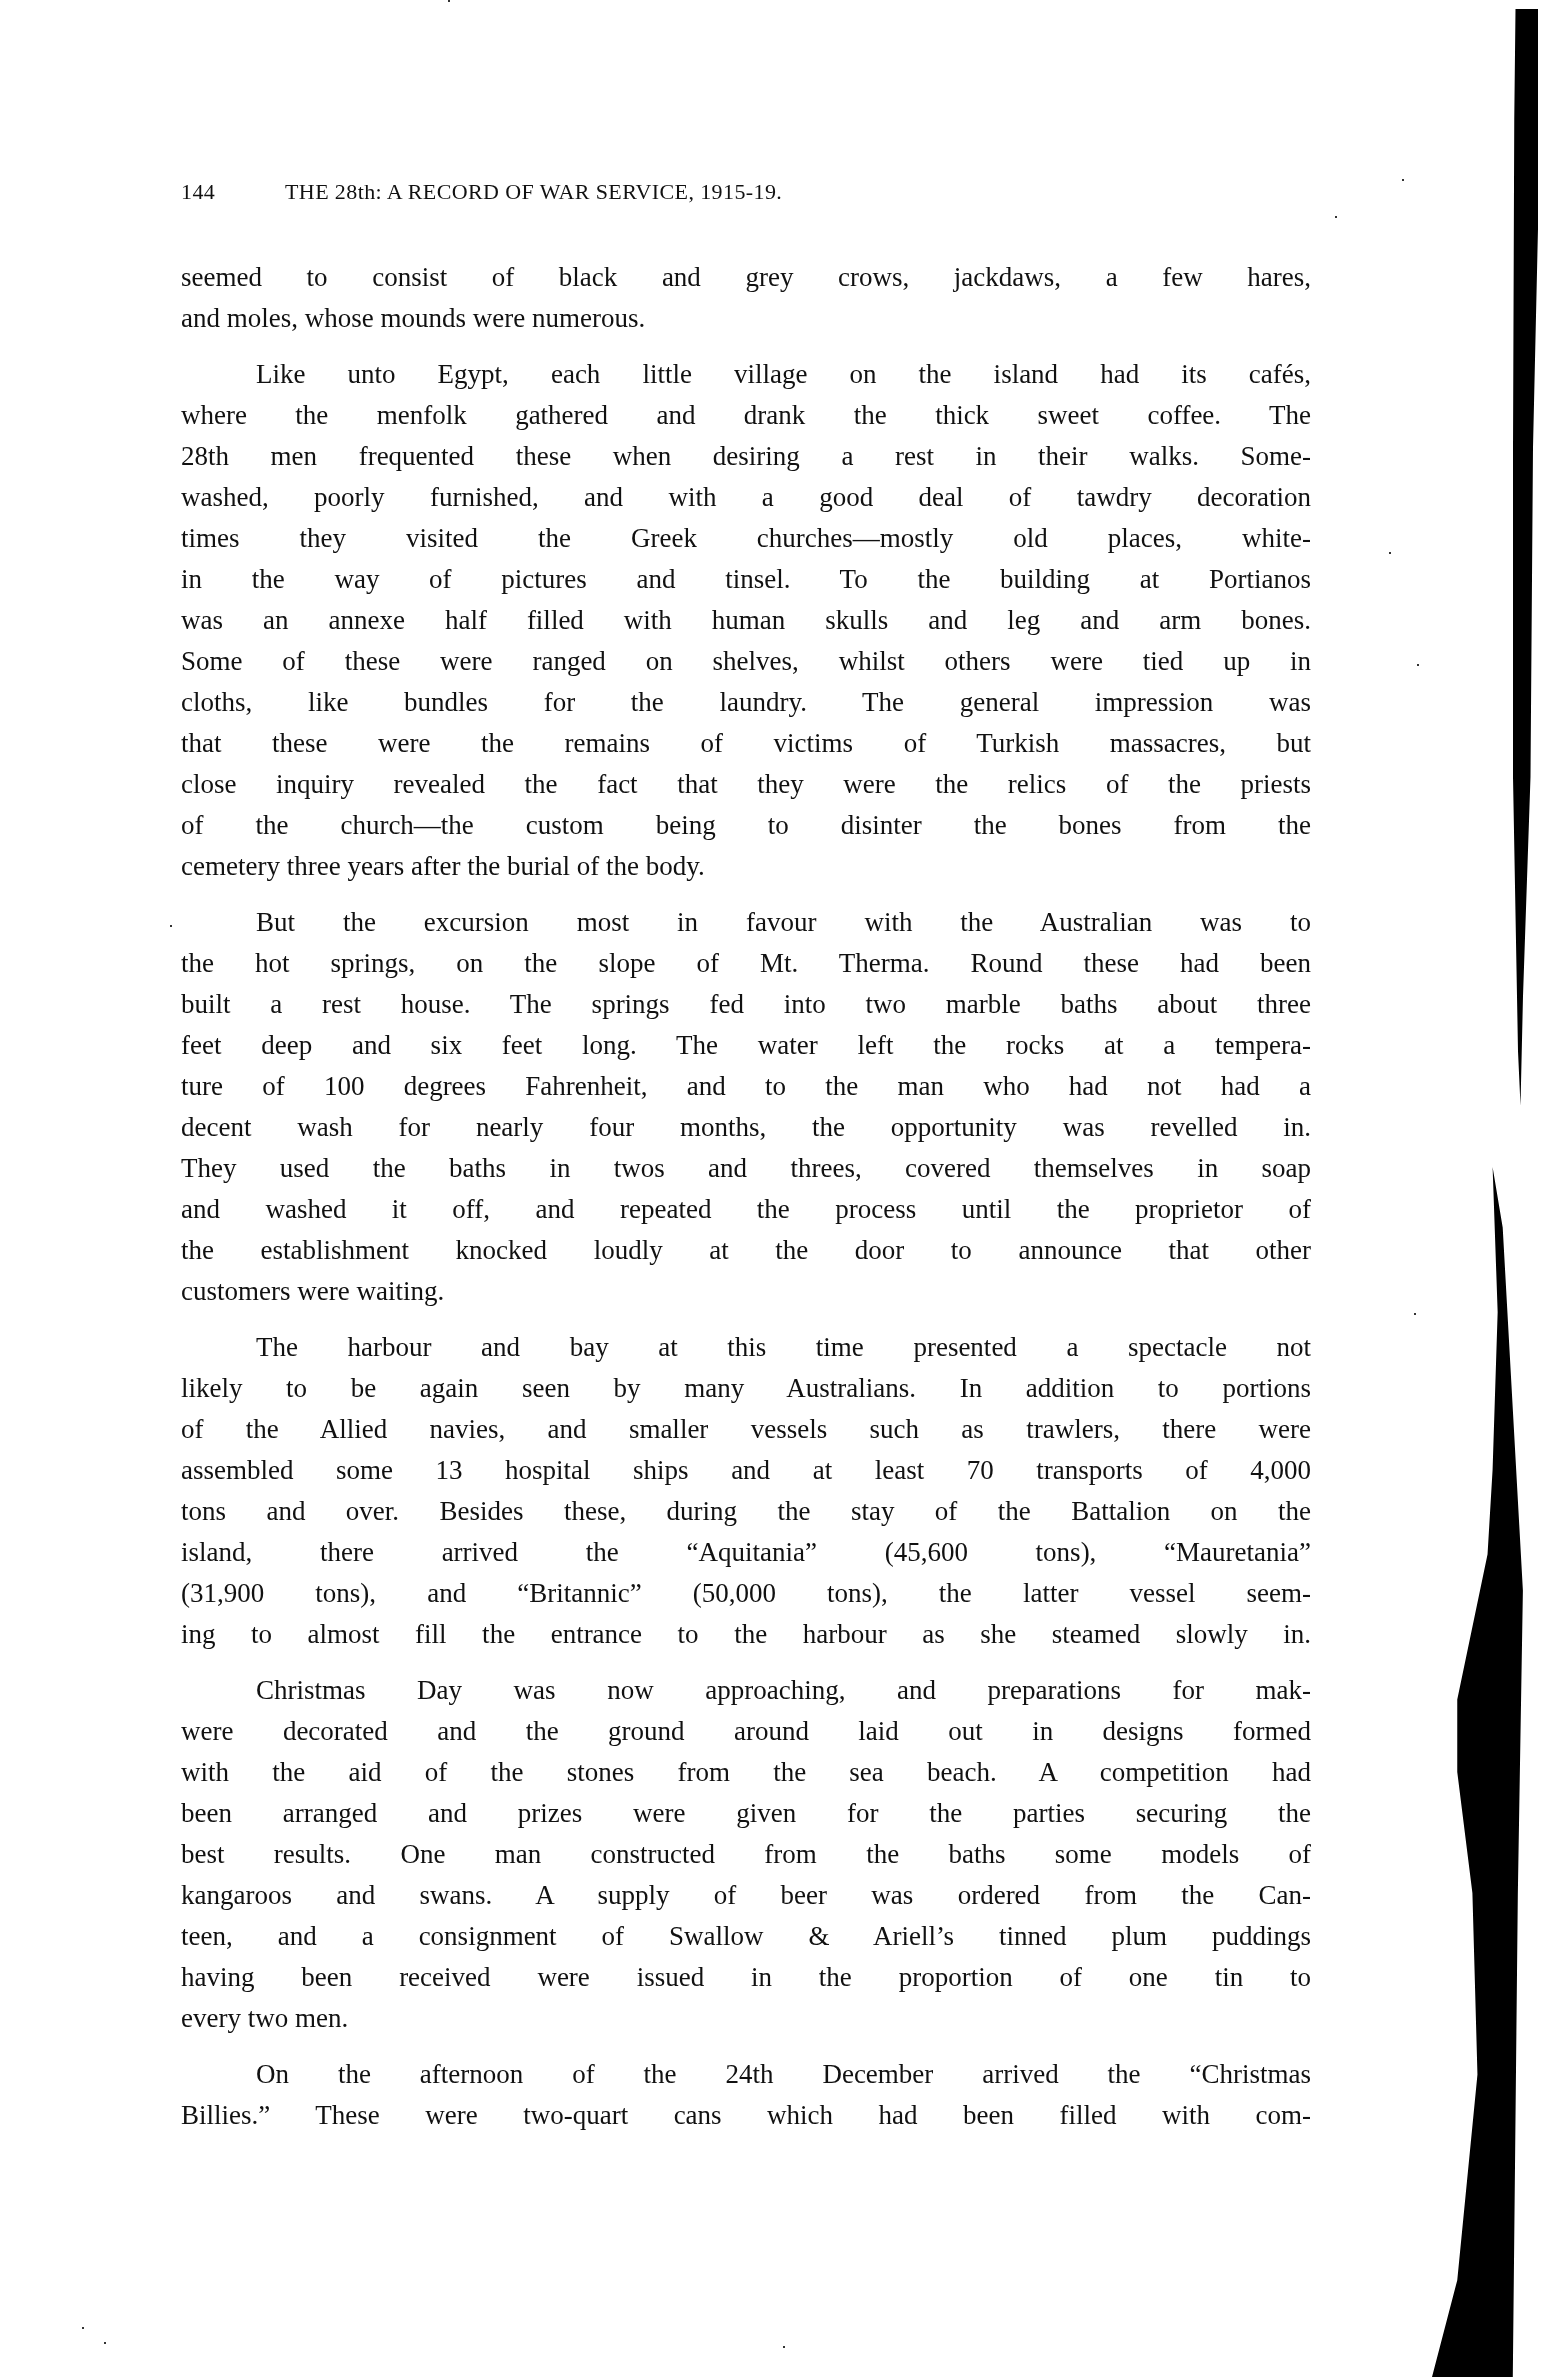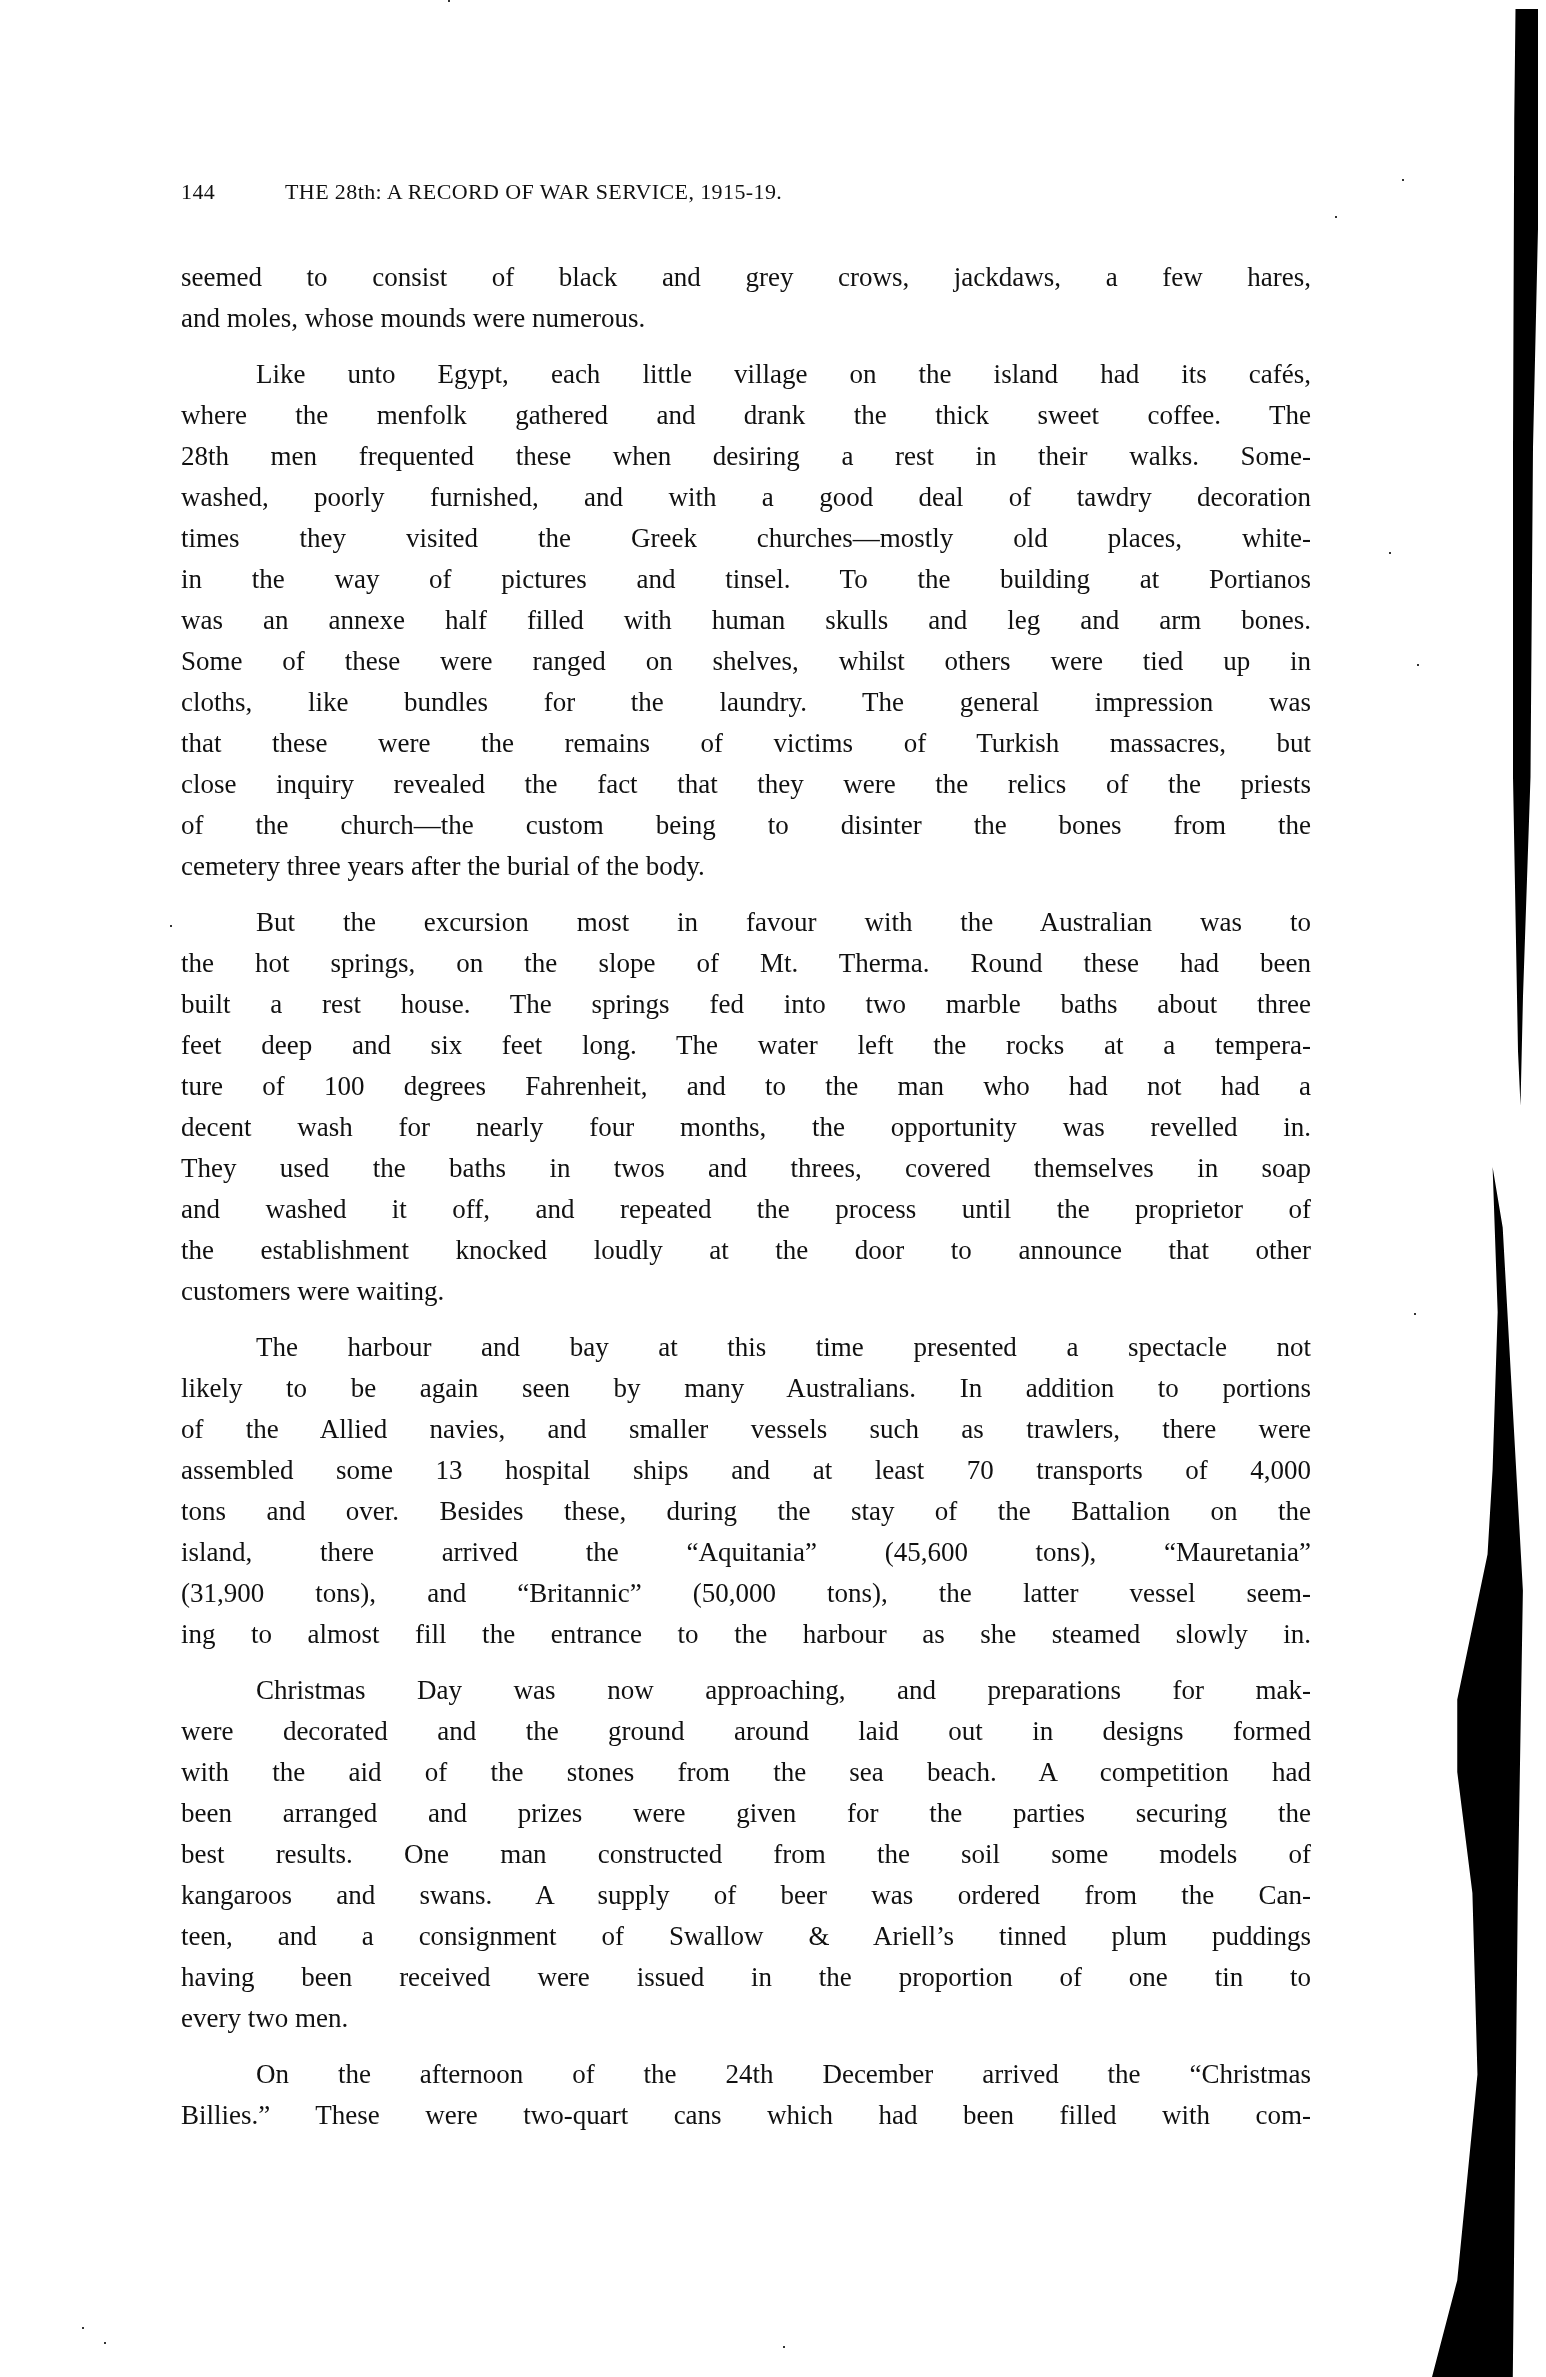--- a/index.html
+++ b/index.html
@@ -73,21 +73,21 @@
       <span class="line">island, there arrived the “Aquitania” (45,600 tons), “Mauretania”</span>
       <span class="line">(31,900 tons), and “Britannic” (50,000 tons), the latter vessel seem-</span>
       <span class="line">ing to almost fill the entrance to the harbour as she steamed slowly in.</span>
     </div>
 
     <div class="para">
       <span class="line indent">Christmas Day was now approaching, and preparations for mak-</span>
       <span class="line">were decorated and the ground around laid out in designs formed</span>
       <span class="line">with the aid of the stones from the sea beach. A competition had</span>
       <span class="line">been arranged and prizes were given for the parties securing the</span>
-      <span class="line">best results. One man constructed from the soil some models of</span>
+      <span class="line">best results. One man constructed from the baths some models of</span>
       <span class="line">kangaroos and swans. A supply of beer was ordered from the Can-</span>
       <span class="line">teen, and a consignment of Swallow &amp; Ariell’s tinned plum puddings</span>
       <span class="line">having been received were issued in the proportion of one tin to</span>
       <span class="line last">every two men.</span>
     </div>
 
     <div class="para">
       <span class="line indent">On the afternoon of the 24th December arrived the “Christmas</span>
       <span class="line">Billies.” These were two-quart cans which had been filled with com-</span>
     </div>

